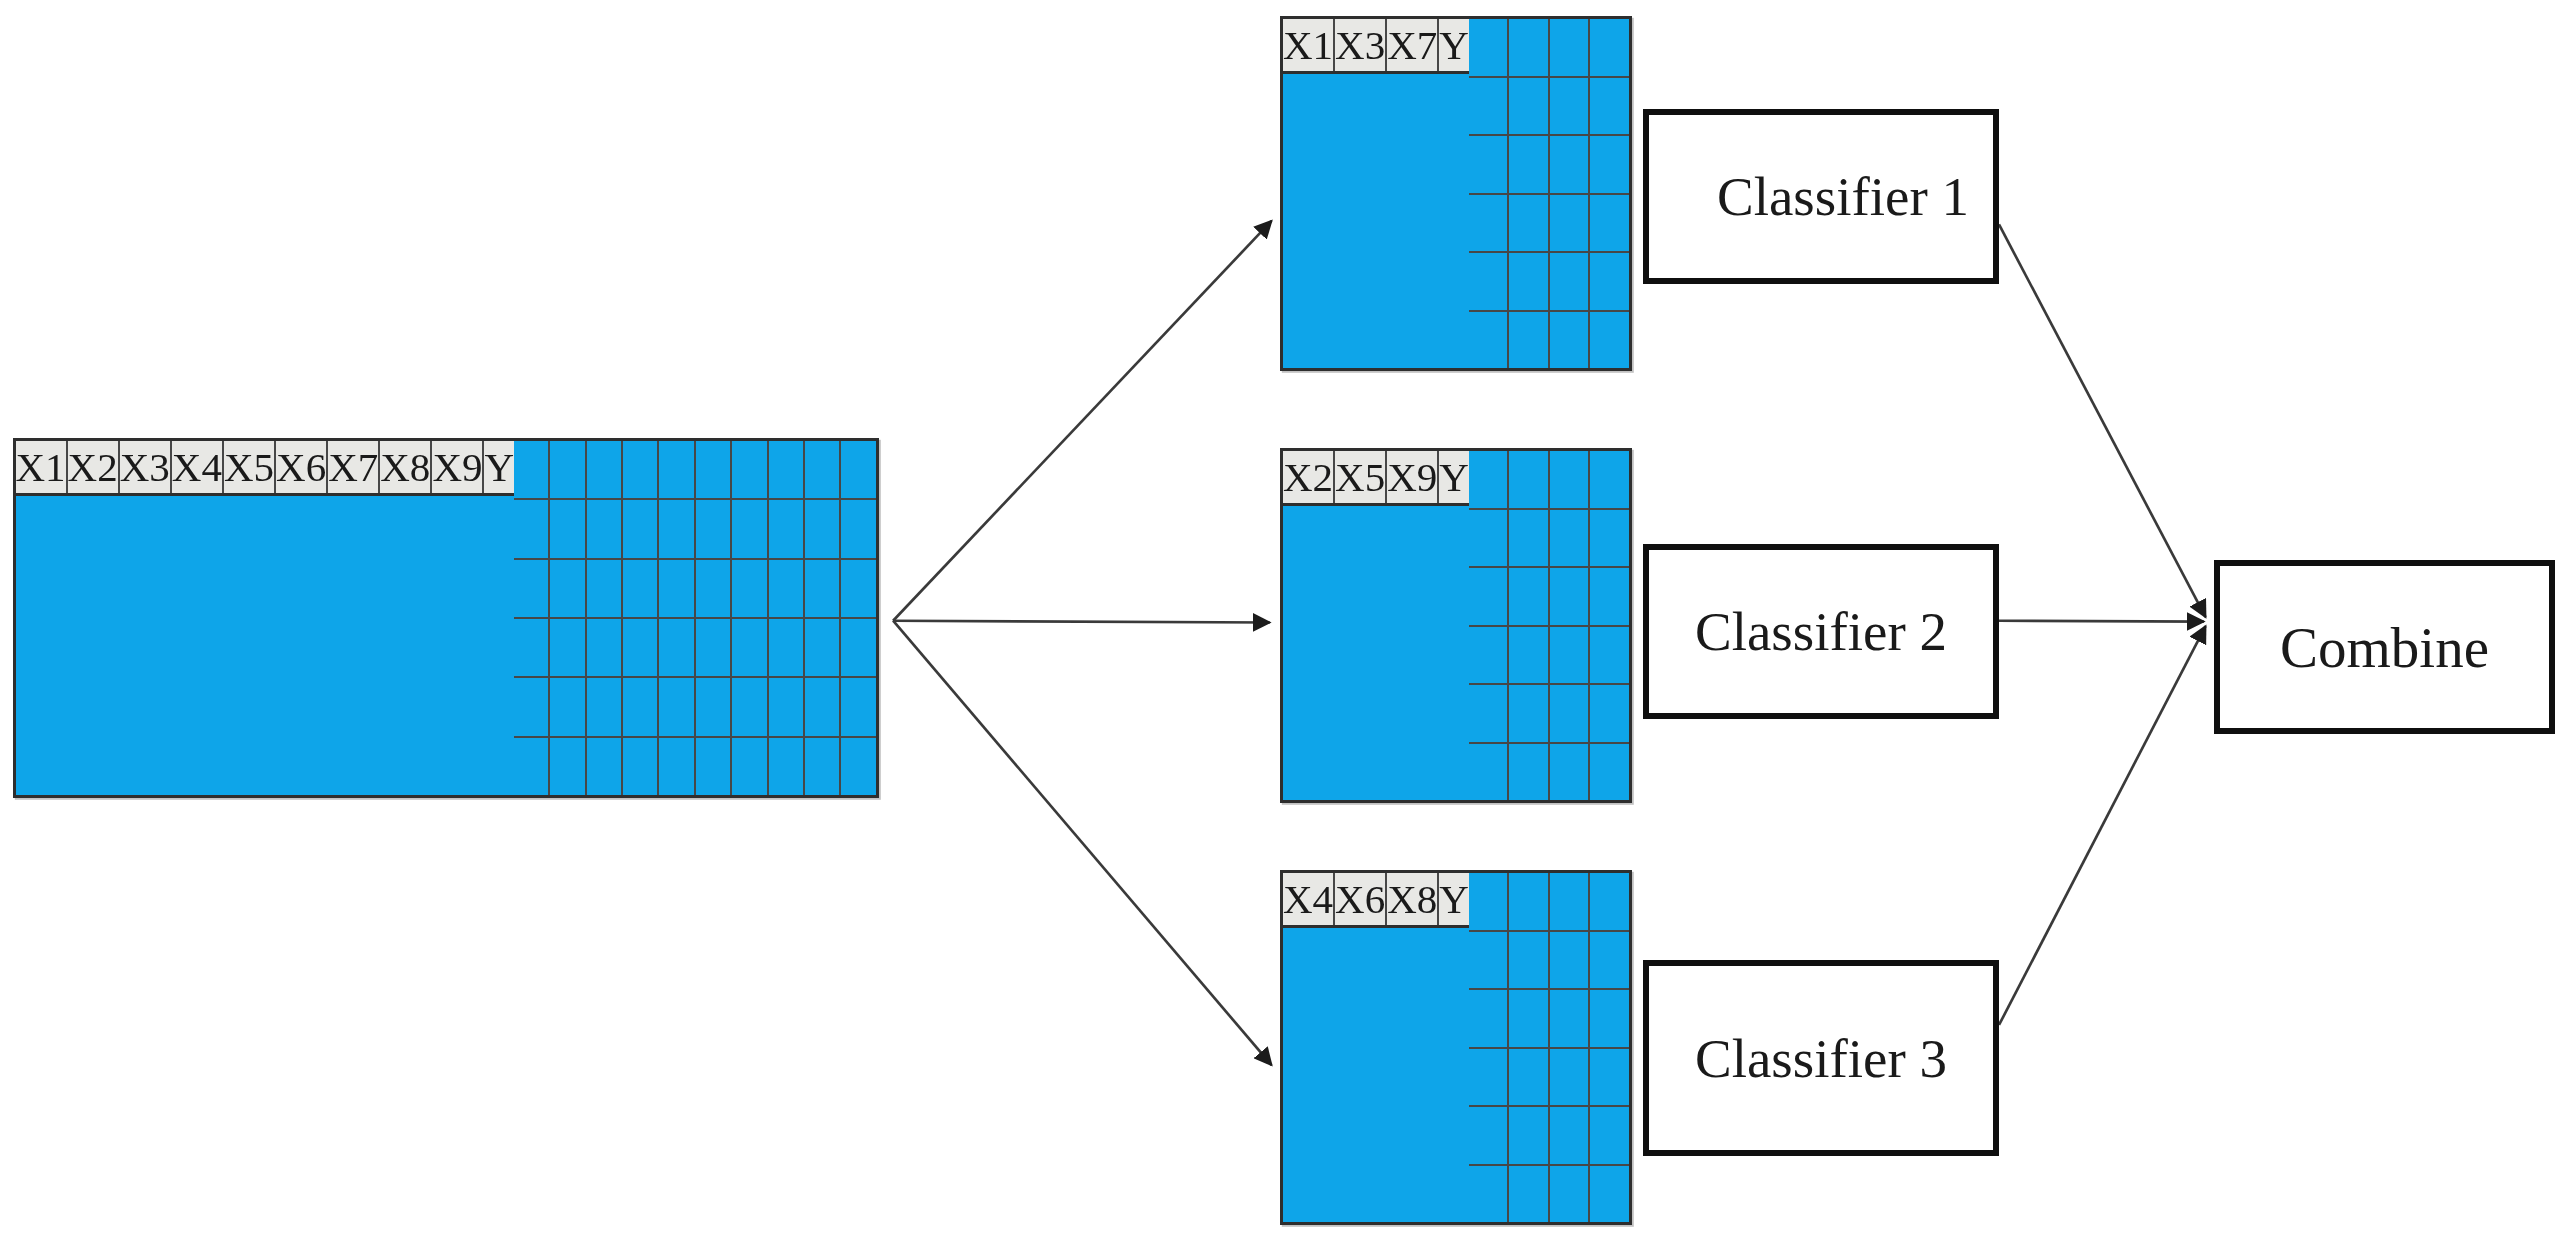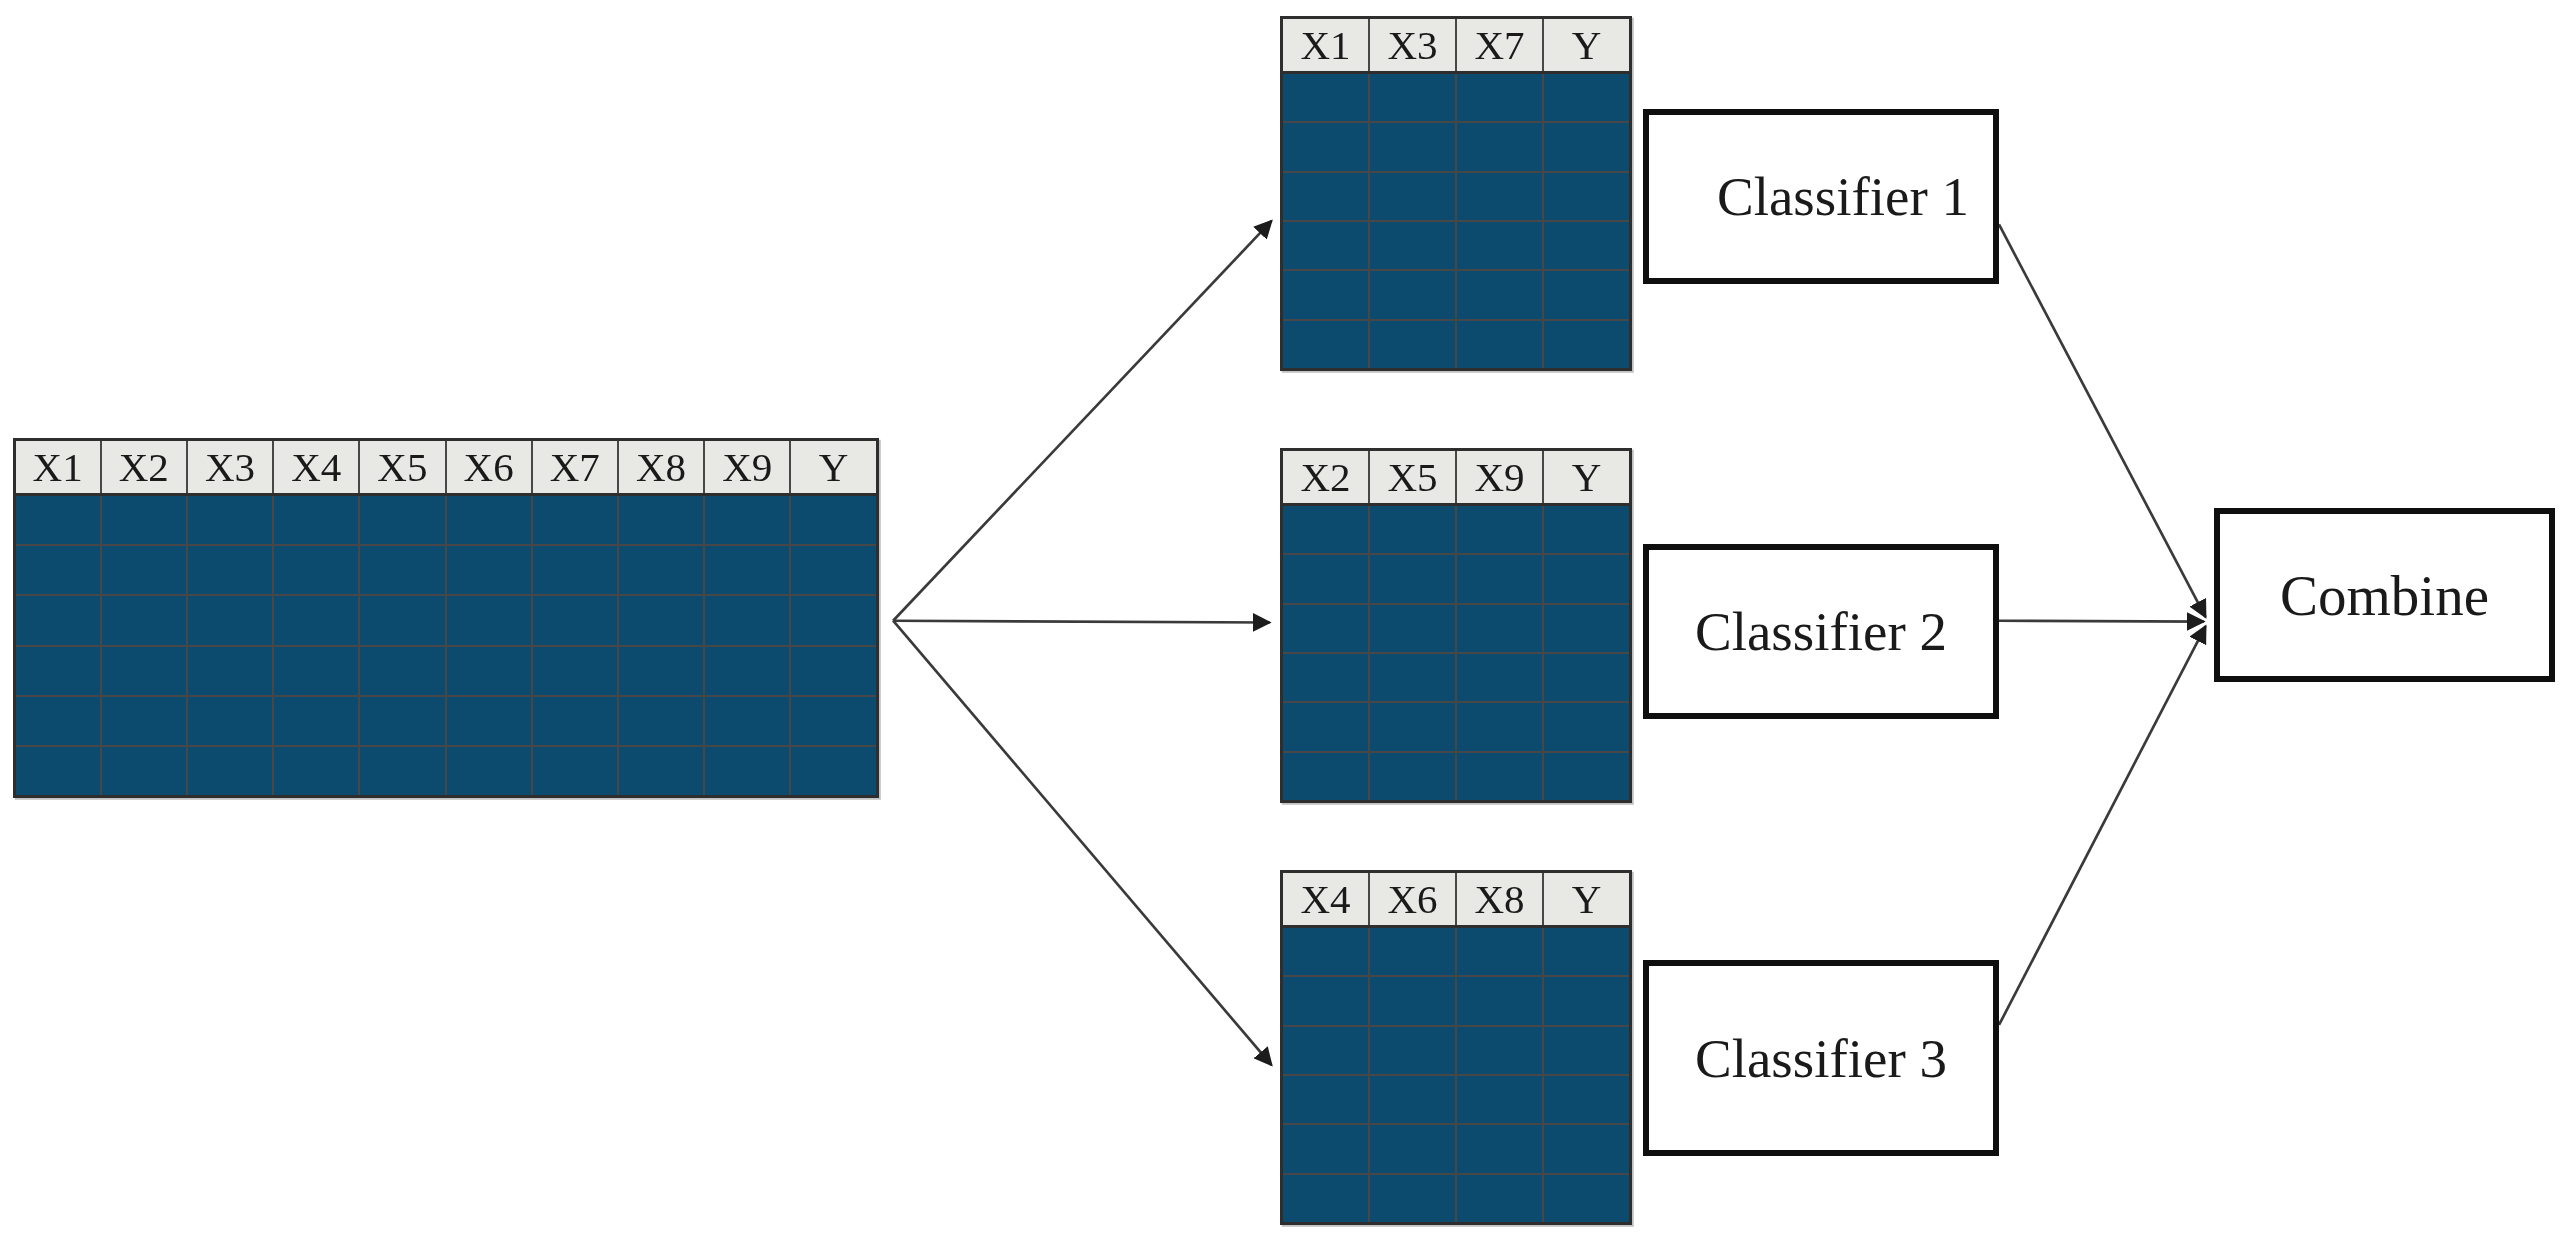--- a/index.html
+++ b/index.html
@@ -16,22 +16,22 @@
   body{font-family:"Liberation Serif","DejaVu Serif",serif;color:var(--text);position:relative;}
 
   .canvas{position:absolute;left:0;top:0;width:2576px;height:1245px;}
 
   .diagram-title{
     position:absolute;left:227px;top:358px;width:356px;height:59px;
     font-size:57px;line-height:59px;text-align:center;letter-spacing:0.9px;
   }
 
   .dtable{
-    position:absolute;display:flex;flex-direction:column;
-    border:3.6px solid var(--table-border);background:#0c4a6e;
+    position:absolute;display:flex;flex-direction:row;
+    border:3.6px solid var(--table-border);background:#0ea5e9;
     box-shadow:1.8px 1.8px 0 rgba(120,120,120,.45);
   }
   .thead{display:flex;height:55px;flex:0 0 55px;background:var(--header-fill);
     border-bottom:3.6px solid var(--table-border);}
   .hcell{flex:1;display:flex;align-items:center;justify-content:center;
     font-size:41px;border-right:2.7px solid var(--grid-line);}
   .hcell:last-child{border-right:none;}
   .tbody{flex:1;display:flex;flex-direction:column;}
   .trow{flex:1;display:flex;border-bottom:2.7px solid var(--grid-line);}
   .trow:last-child{border-bottom:none;}
@@ -43,21 +43,21 @@
   #subset-table-2{left:1280px;top:448px;width:352px;height:355px;}
   #subset-table-3{left:1280px;top:870px;width:352px;height:355px;}
 
   .node-box{
     position:absolute;display:flex;align-items:center;justify-content:center;
     border:6.2px solid var(--box-border);background:#fff;font-size:55px;white-space:nowrap;
   }
   #classifier-1{left:1643px;top:109px;width:356px;height:175px;padding-left:44px;}
   #classifier-2{left:1643px;top:544px;width:356px;height:175px;text-align:center;}
   #classifier-3{left:1643px;top:960px;width:356px;height:196px;}
-  #combine-box{left:2214px;top:508px;width:341px;height:174px;font-size:57px;}
+  #combine-box{left:2214px;top:560px;width:341px;height:174px;font-size:57px;}
 
   svg.arrow-layer{position:absolute;left:0;top:0;width:2576px;height:1245px;pointer-events:none;}
   svg.arrow-layer line{stroke:var(--arrow);stroke-width:3;}
   .arrowhead-path{fill:#1c1c1c;}
 </style>
 </head>
 <body>
 
 <div class="canvas">
 

